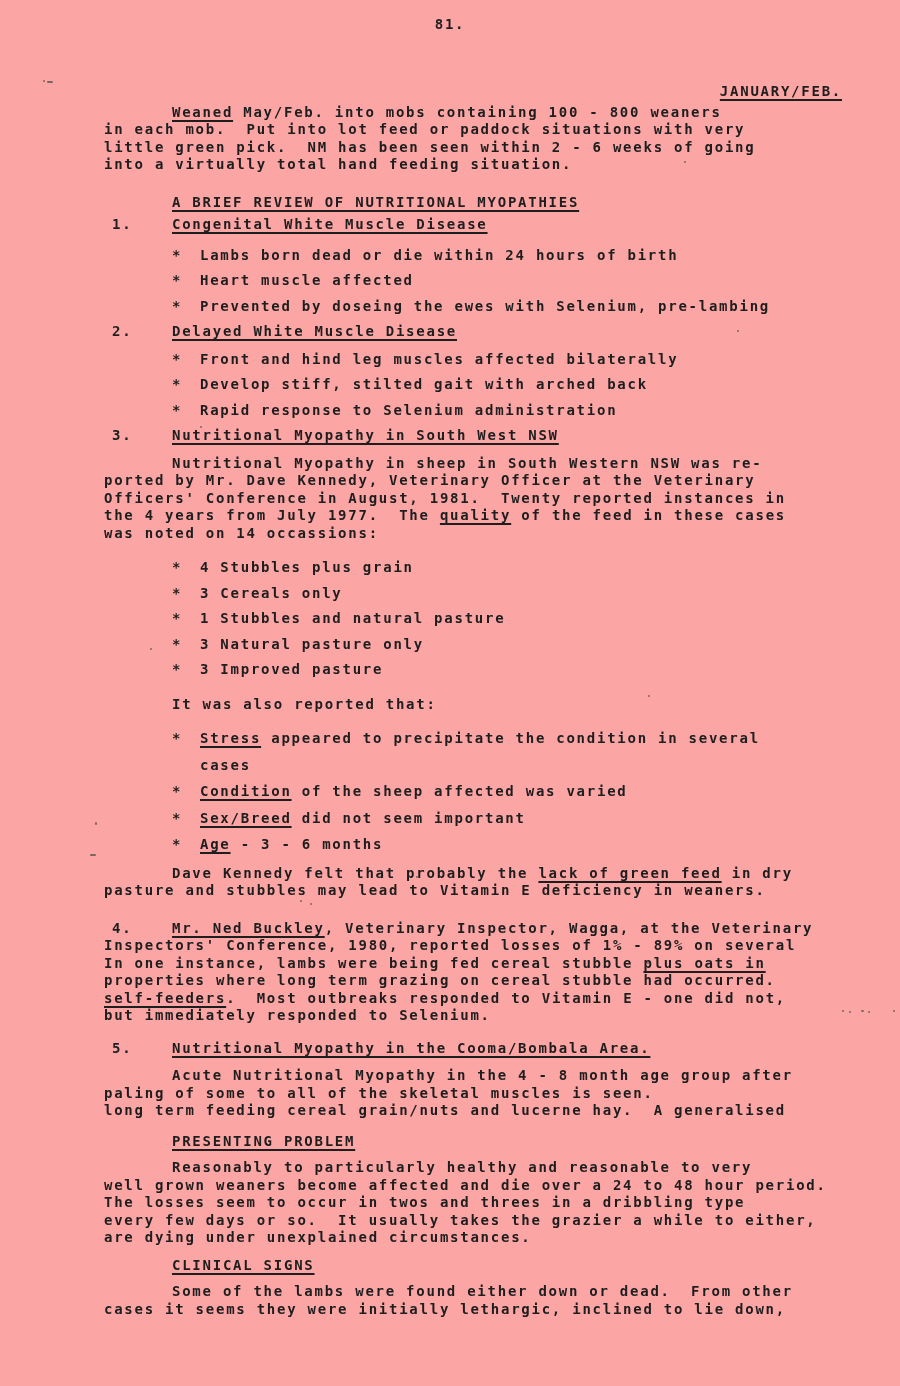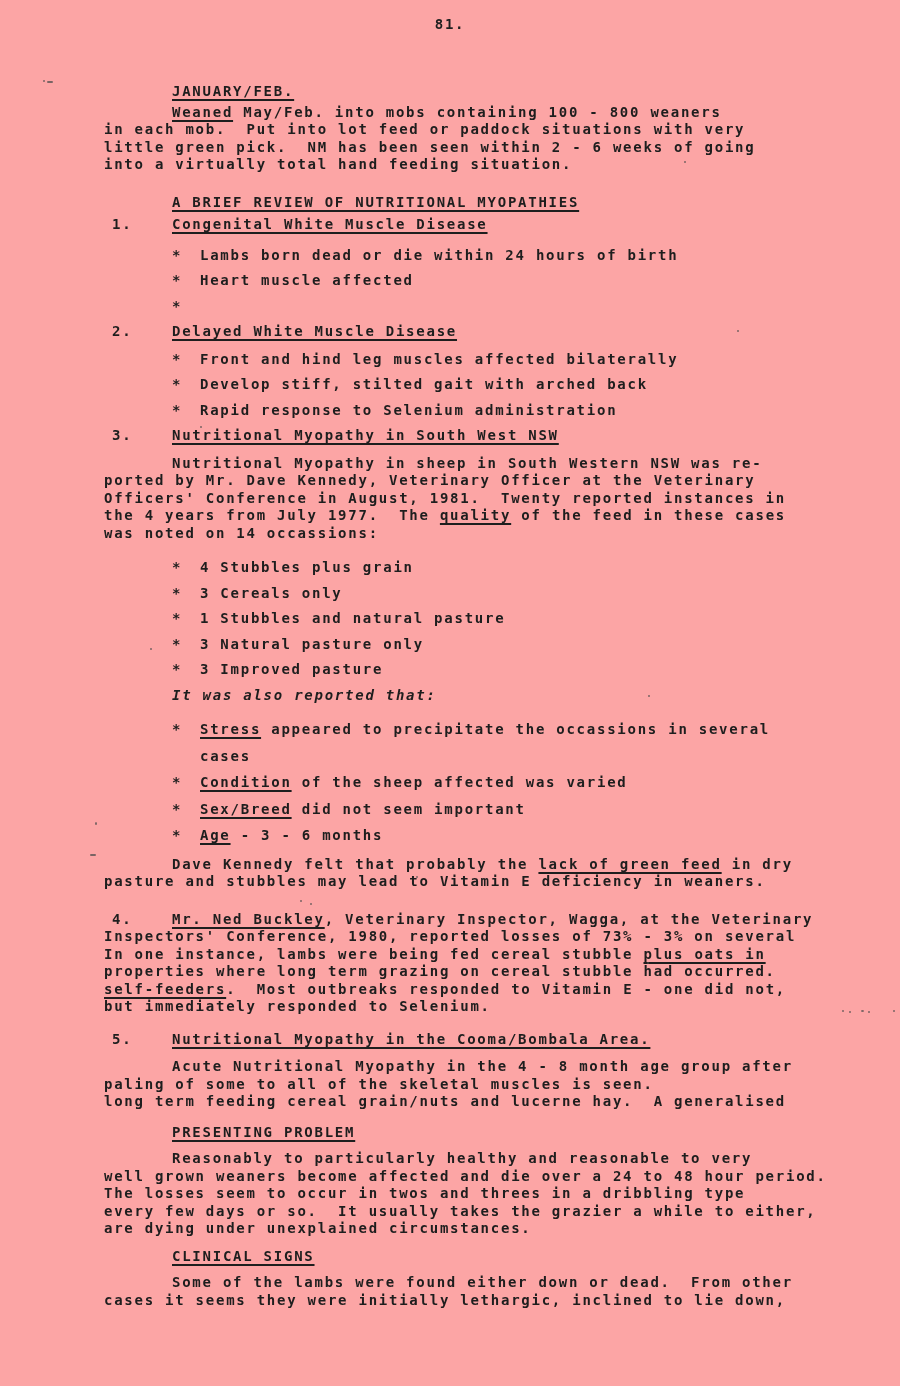--- a/index.html
+++ b/index.html
@@ -27,31 +27,31 @@
   .ind{margin-left:68px;}
   .row{display:flex;}
   .num{display:inline-block;width:68px;padding-left:8px;box-sizing:border-box;white-space:pre;flex:none;}
   .h{white-space:pre;}
   .li{display:flex;margin-bottom:8px;}
   .li .star{width:28px;flex:none;white-space:pre;}
   .li .bt{white-space:pre;}
   .bullets{margin-left:68px;}
   .wrapln{margin-left:96px;white-space:pre;}
   
-  .m-jan{margin-top:0;}
+  .m-jan{margin-top:0;text-align:right;}
   .p-intro{margin-top:3px;}
   .m-review{margin-top:20px;}
   .m-sec1{margin-top:5px;}
   .b-sec1{margin-top:13px;}
   .m-sec2{margin-top:4px;}
   .b-sec2{margin-top:10px;}
   .m-sec3{margin-top:8px;}
   .p-sec3{margin-top:10px;}
   .b-feed{margin-top:17px;}
-  .m-also{margin-top:8px;font-style:italic;}
+  .m-also{margin-top:17px;}
   .b-obs{margin-top:17px;}
   .b-obs .li{margin-bottom:9px;}
   .p-kennedy{margin-top:11px;}
   .m-sec4{margin-top:20px;}
   .m-sec5{margin-top:15px;}
   .p-sec5{margin-top:10px;}
   .m-present{margin-top:13px;}
   .p-present{margin-top:9px;}
   .m-clinical{margin-top:10px;}
   .p-clinical{margin-top:9px;}
@@ -84,20 +84,21 @@
     <div class="li">
         <span class="star">*</span>
         <span class="bt">Lambs born dead or die within 24 hours of birth</span>
       </div>
     <div class="li">
         <span class="star">*</span>
         <span class="bt">Heart muscle affected</span>
       </div>
     <div class="li">
         <span class="star">*</span>
+        <span class="bt">Prevented by doseing the ewes with Selenium, pre-lambing</span>
       </div>
   </div>
 
   <div class="row m-sec2">
       <span class="num">2.</span>
       <span class="h u">Delayed White Muscle Disease</span>
     </div>
   <div class="bullets b-sec2">
     <div class="li">
         <span class="star">*</span>
@@ -143,21 +144,21 @@
       </div>
     <div class="li">
         <span class="star">*</span>
         <span class="bt">3 Improved pasture</span>
       </div>
   </div>
   <div class="ln ind m-also">It was also reported that:</div>
   <div class="bullets b-obs">
     <div class="li">
         <span class="star">*</span>
-        <span class="bt"><span class="u">Stress</span><span> appeared to precipitate the occassions in several</span></span>
+        <span class="bt"><span class="u">Stress</span><span> appeared to precipitate the condition in several</span></span>
       </div>
     <div class="wrapln" style="margin-left:28px;margin-bottom:9px;">cases</div>
     <div class="li">
         <span class="star">*</span>
         <span class="bt"><span class="u">Condition</span><span> of the sheep affected was varied</span></span>
       </div>
     <div class="li">
         <span class="star">*</span>
         <span class="bt"><span class="u">Sex/Breed</span><span> did not seem important</span></span>
       </div>
@@ -169,21 +170,21 @@
   <div class="p-kennedy">
     <div class="ln ind"><span>Dave Kennedy felt that probably the </span><span class="u">lack of green feed</span><span> in dry</span></div>
     <div class="ln">pasture and stubbles may lead to Vitamin E deficiency in weaners.</div>
   </div>
 
   <div class="m-sec4">
     <div class="row">
         <span class="num">4.</span>
         <span class="h"><span class="u">Mr. Ned Buckley</span><span>, Veterinary Inspector, Wagga, at the Veterinary</span></span>
       </div>
-    <div class="ln">Inspectors' Conference, 1980, reported losses of 73% - 3% on several</div>
+    <div class="ln">Inspectors' Conference, 1980, reported losses of 1% - 89% on several</div>
     <div class="ln"><span>In one instance, lambs were being fed cereal stubble </span><span class="u">plus oats in</span></div>
     <div class="ln">properties where long term grazing on cereal stubble had occurred.</div>
     <div class="ln"><span class="u">self-feeders</span><span>.  Most outbreaks responded to Vitamin E - one did not,</span></div>
     <div class="ln">but immediately responded to Selenium.</div>
   </div>
 
   <div class="row m-sec5">
       <span class="num">5.</span>
       <span class="h u">Nutritional Myopathy in the Cooma/Bombala Area.</span>
     </div>

